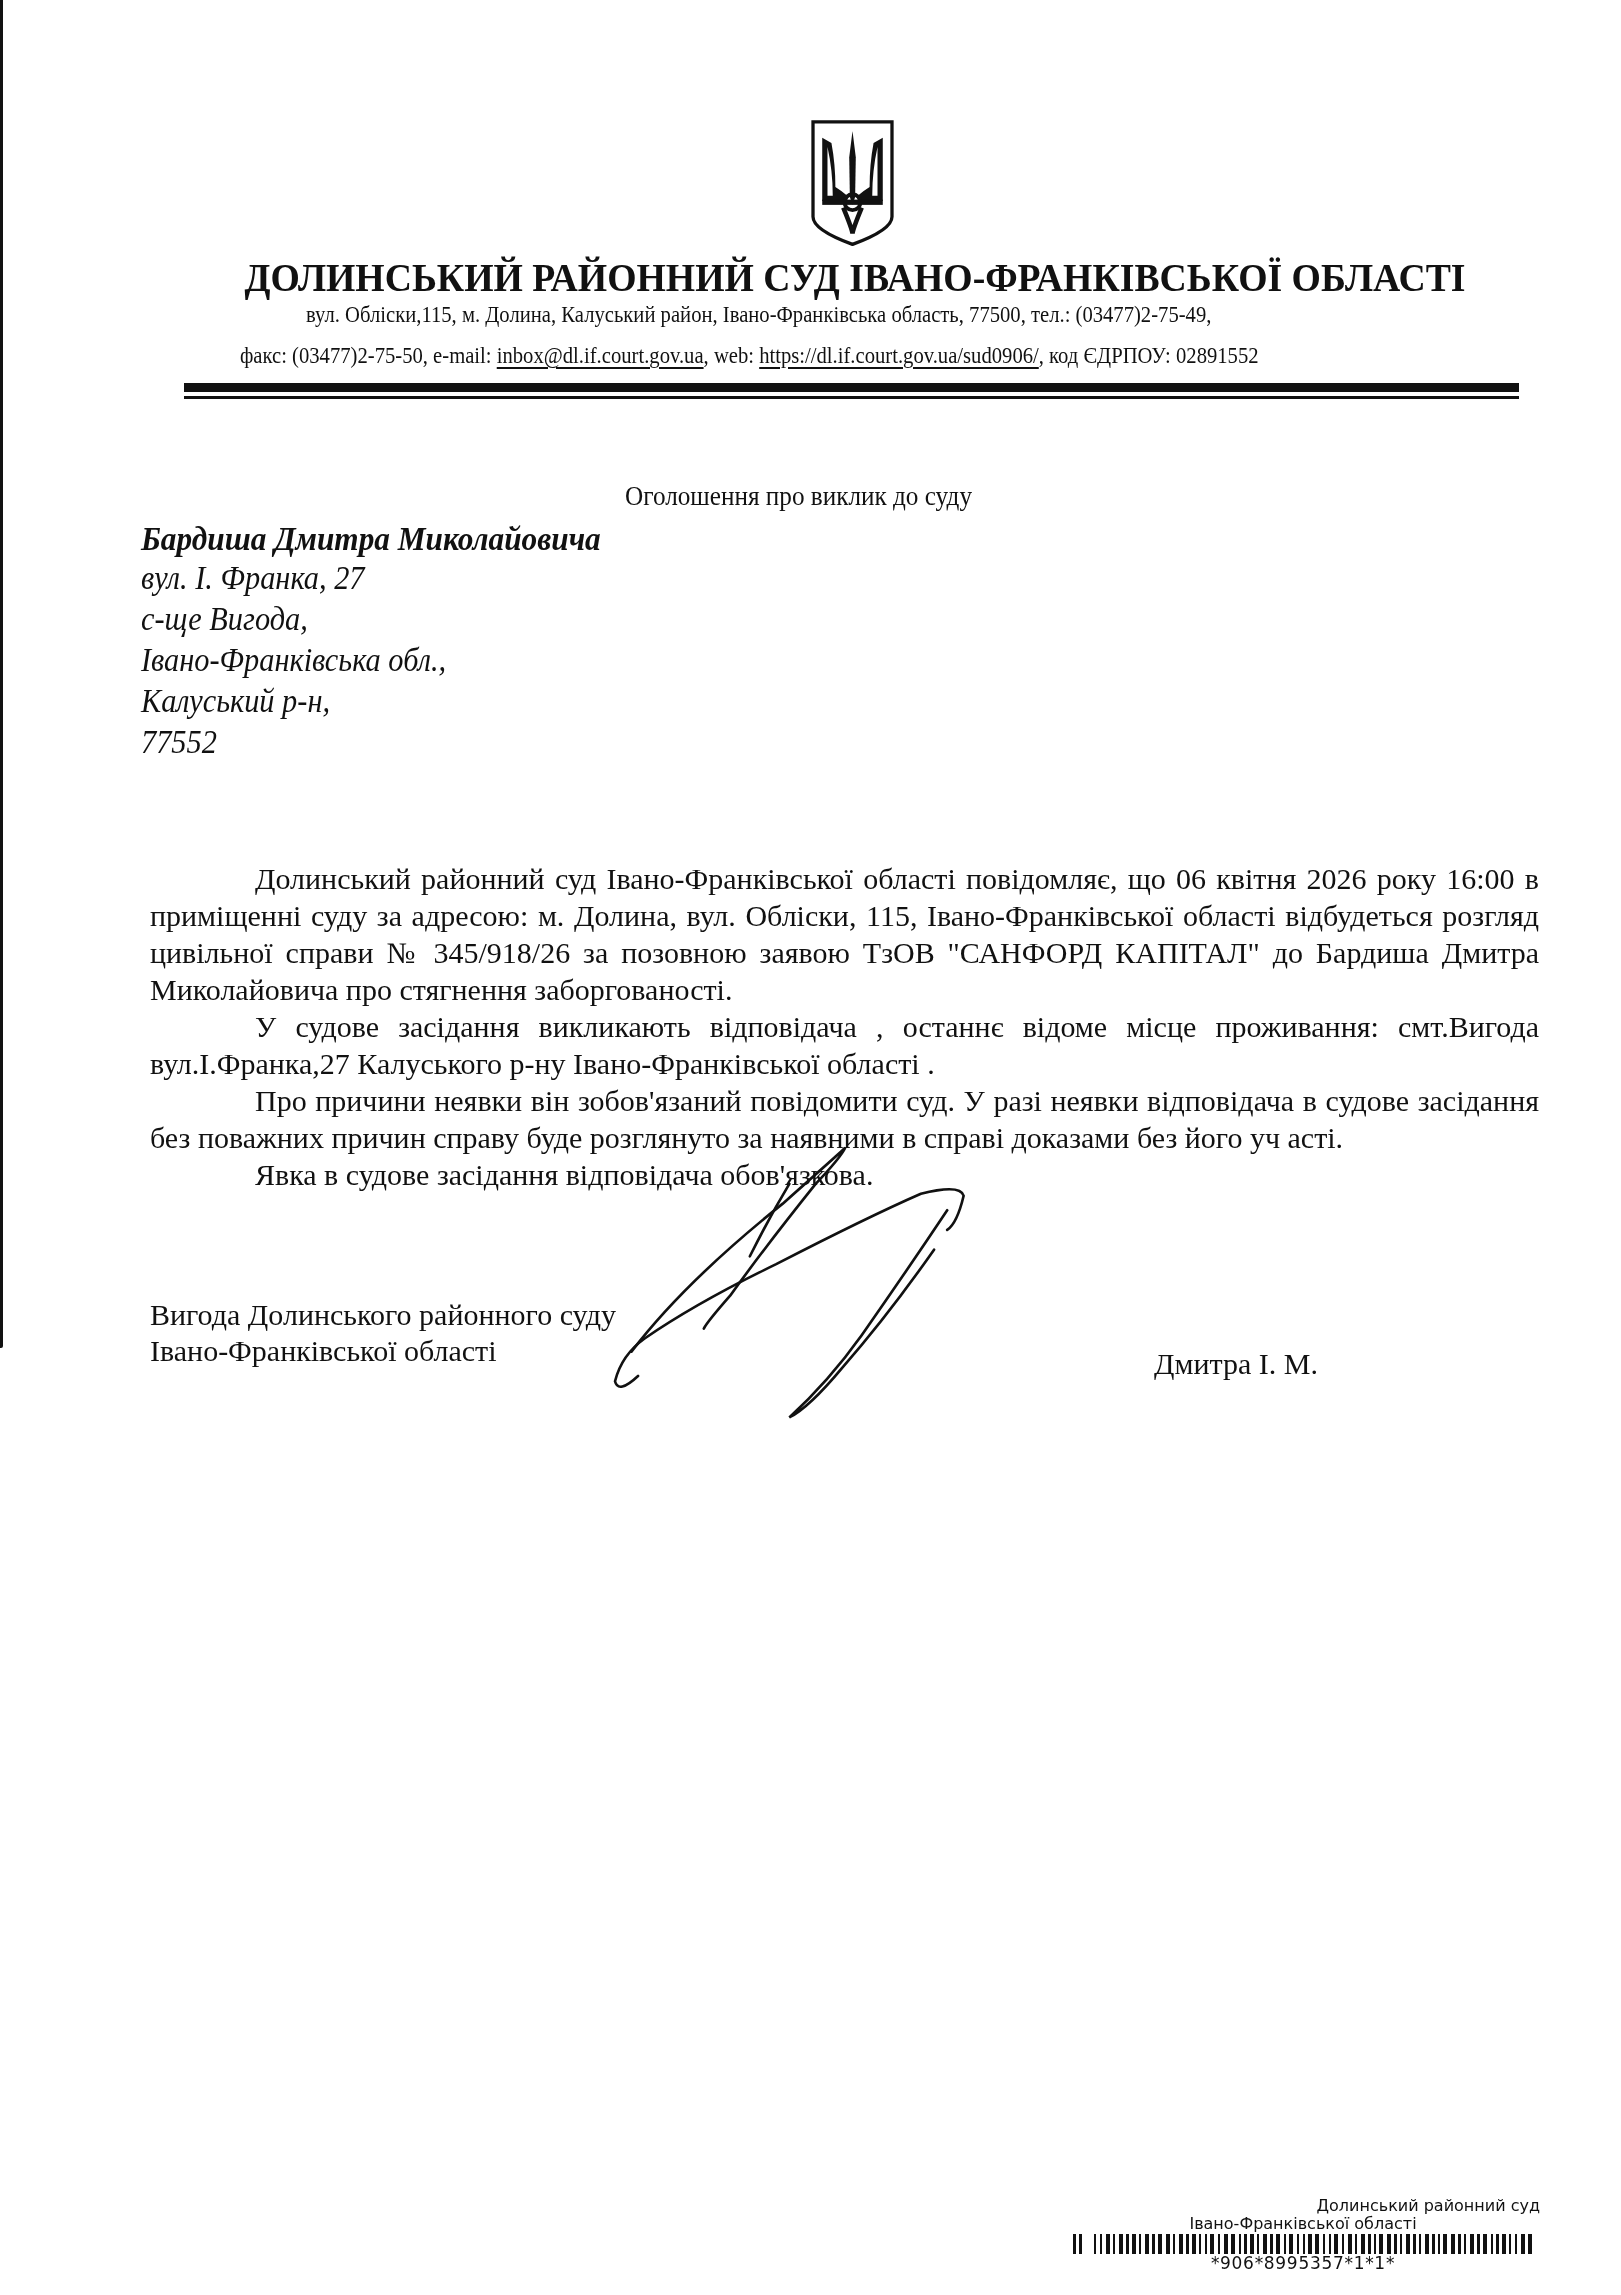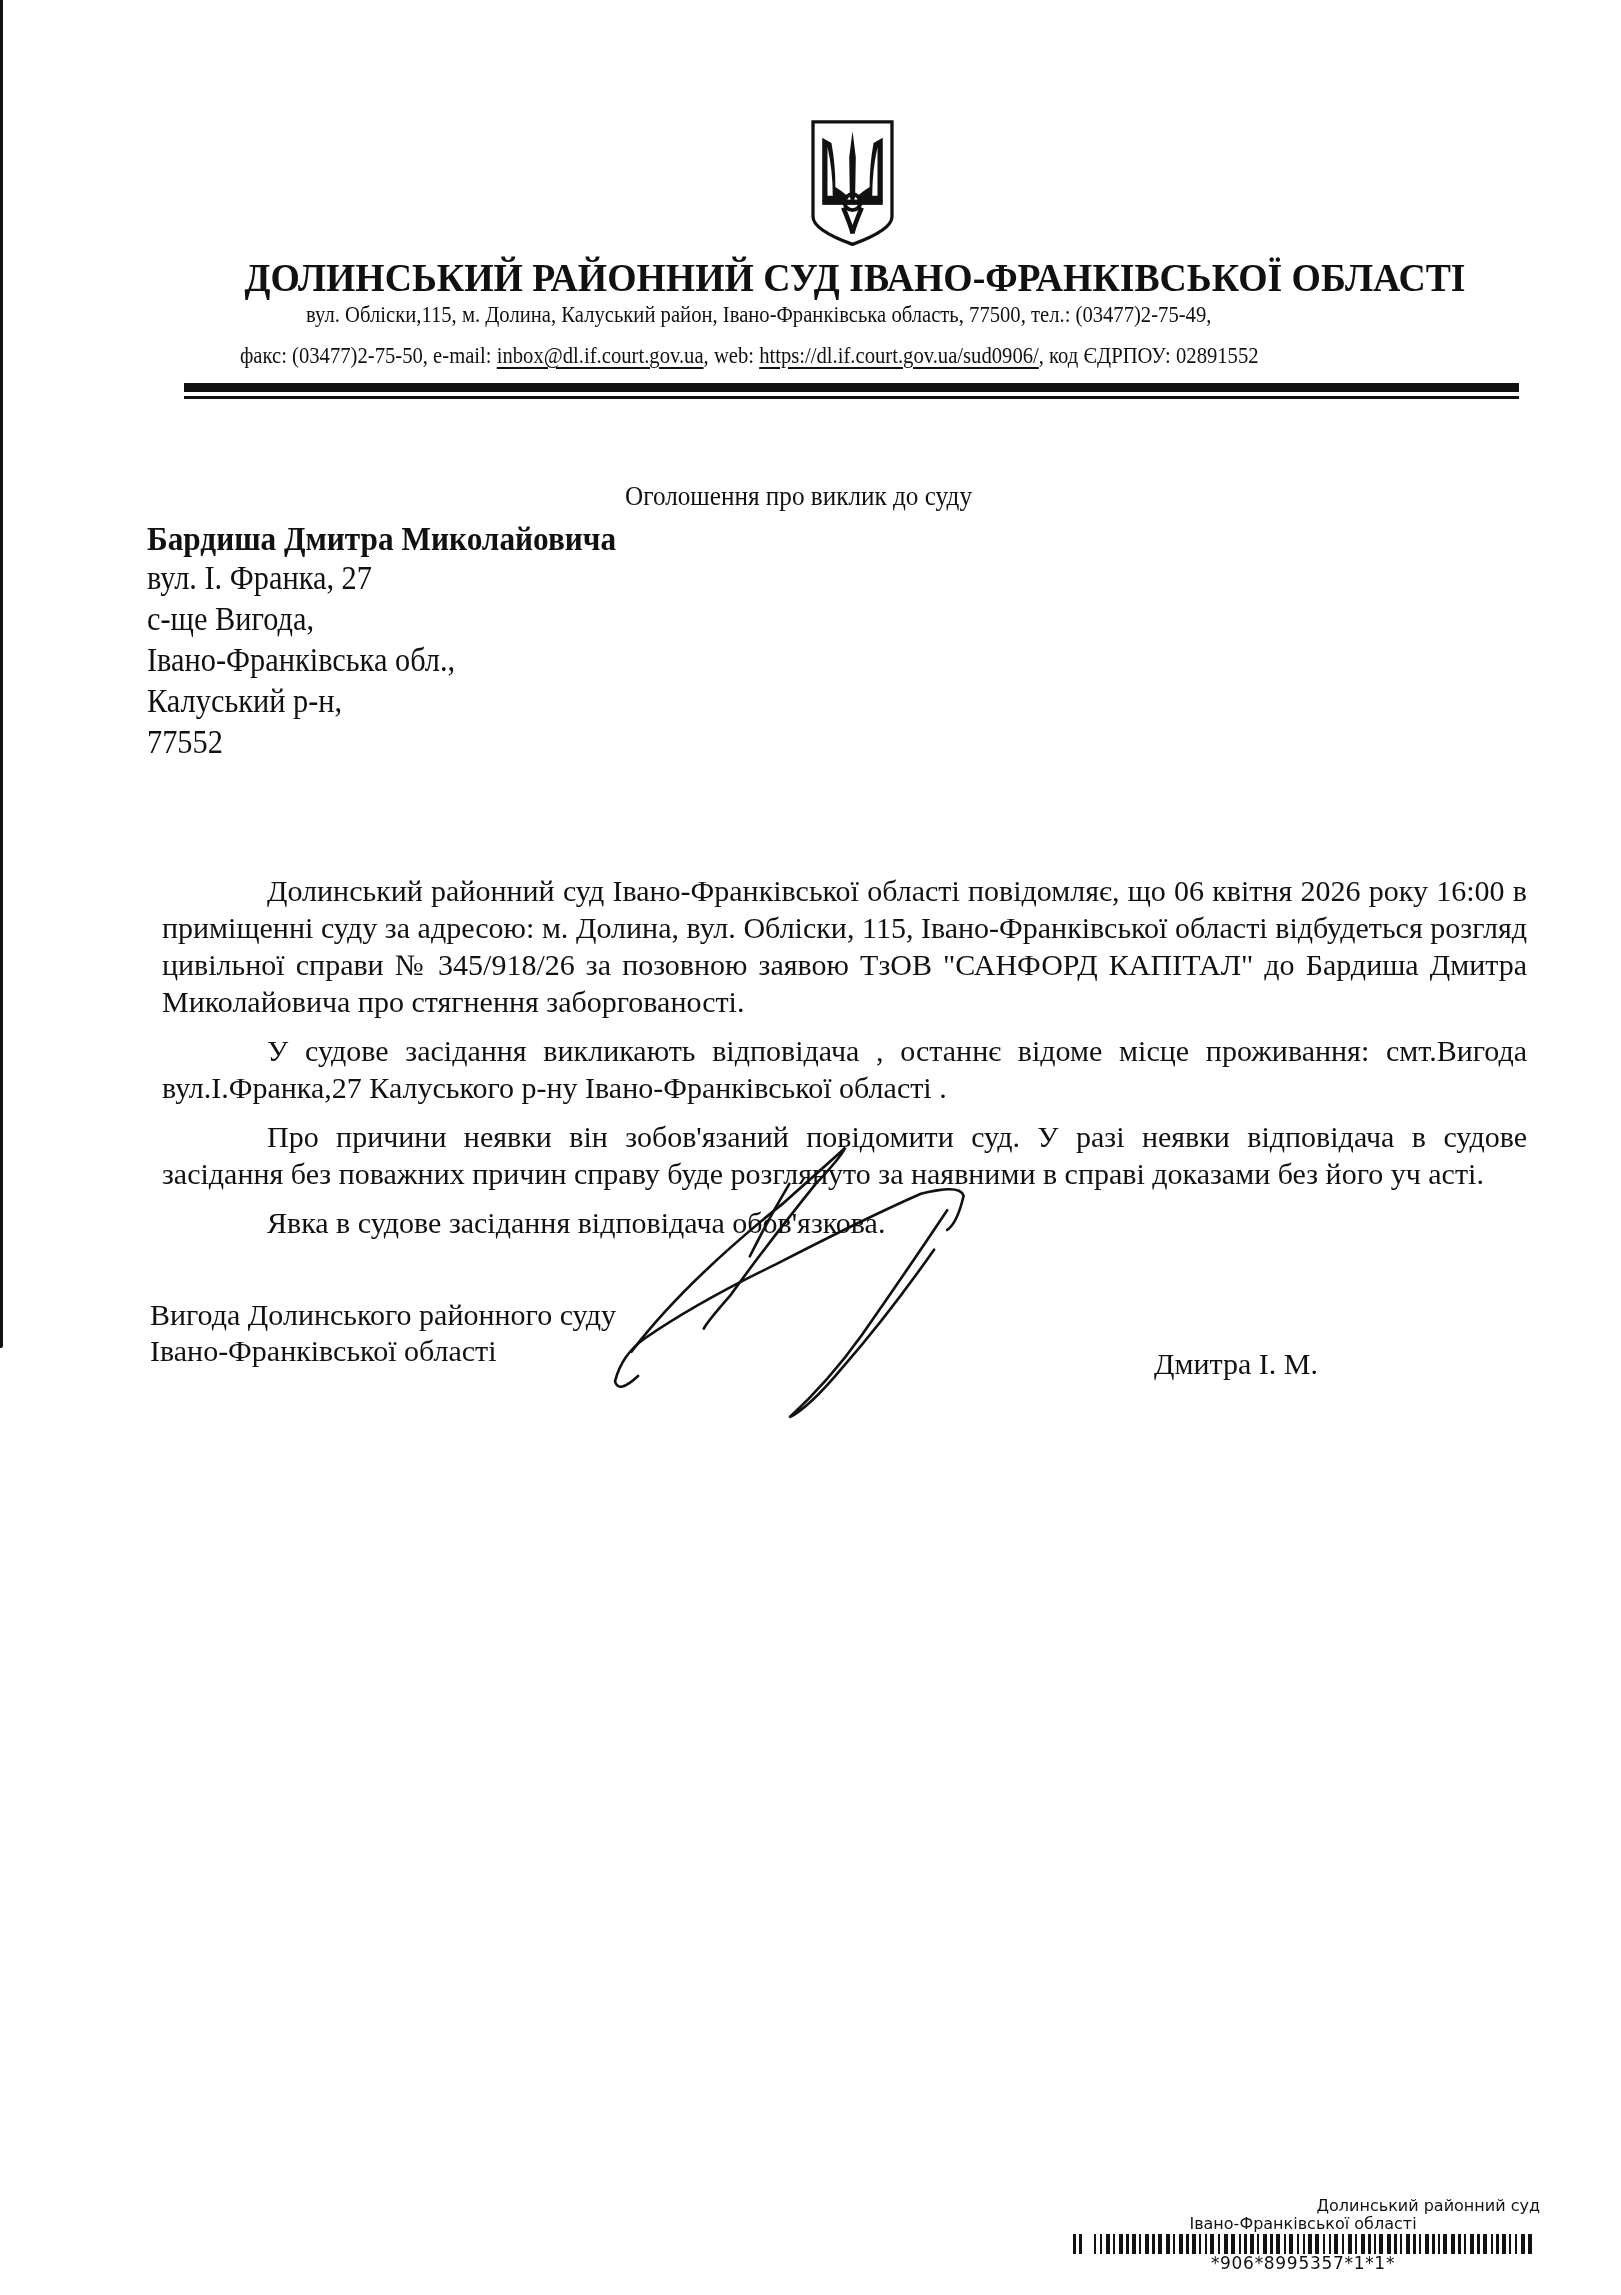--- a/index.html
+++ b/index.html
@@ -25,30 +25,30 @@
 
   .addr-line1 { left: 306px; top: 301px; font-size: 24px; white-space: nowrap; transform: scaleX(0.86); transform-origin: 0 0; }
   .addr-line2 { left: 240px; top: 342px; font-size: 24px; white-space: nowrap; transform: scaleX(0.86); transform-origin: 0 0; }
   .addr-line2 .link { text-decoration: underline; text-underline-offset: 4px; text-decoration-thickness: 2px; }
 
   .rule-thick { left: 184px; top: 383px; width: 1335px; height: 9.2px; background: #111; }
   .rule-thin  { left: 184px; top: 396px; width: 1335px; height: 2.6px; background: #111; }
 
   .notice-title { left: 625px; top: 480px; font-size: 28px; white-space: nowrap; transform: scaleX(0.9); transform-origin: 0 0; }
 
-  .recipient { left: 147px; top: 520px; font-size: 33px; line-height: 38px; }
+  .recipient { left: 141px; top: 520px; font-size: 33px; line-height: 38px; font-style: italic; }
   .recipient .name { font-weight: bold; font-size: 34px; }
   .recipient div { white-space: nowrap; height: 38px; transform: scaleX(0.92); transform-origin: 0 0; }
   .recipient .addr { height: 41px; line-height: 41px; }
 
   .body-text {
     left: 150px; top: 860px; width: 1389px; font-size: 30px; line-height: 37px;
     text-align: justify;
   }
-  .body-text p { margin: 12px; text-indent: 105px; }
+  .body-text p { margin: 0; text-indent: 105px; }
 
   .judge-block { left: 150px; top: 1297px; font-size: 30px; line-height: 36px; white-space: nowrap; }
   .judge-name { left: 1154px; top: 1347px; font-size: 30px; white-space: nowrap; }
 
   .signature { left: 592px; top: 1118px; width: 592px; height: 316px; }
 
   .stamp { left: 1066px; top: 2197px; width: 474px; text-align: center; font-family: "DejaVu Sans", sans-serif; color: #111; }
   .stamp .l1 { font-size: 16px; line-height: 18px; text-align: right; }
   .stamp .l2 { font-size: 16px; line-height: 18px; }
   .barcode { margin: 1.3px auto 0; width: 460px; height: 20px; display: flex; justify-content: space-between; align-items: stretch; }

